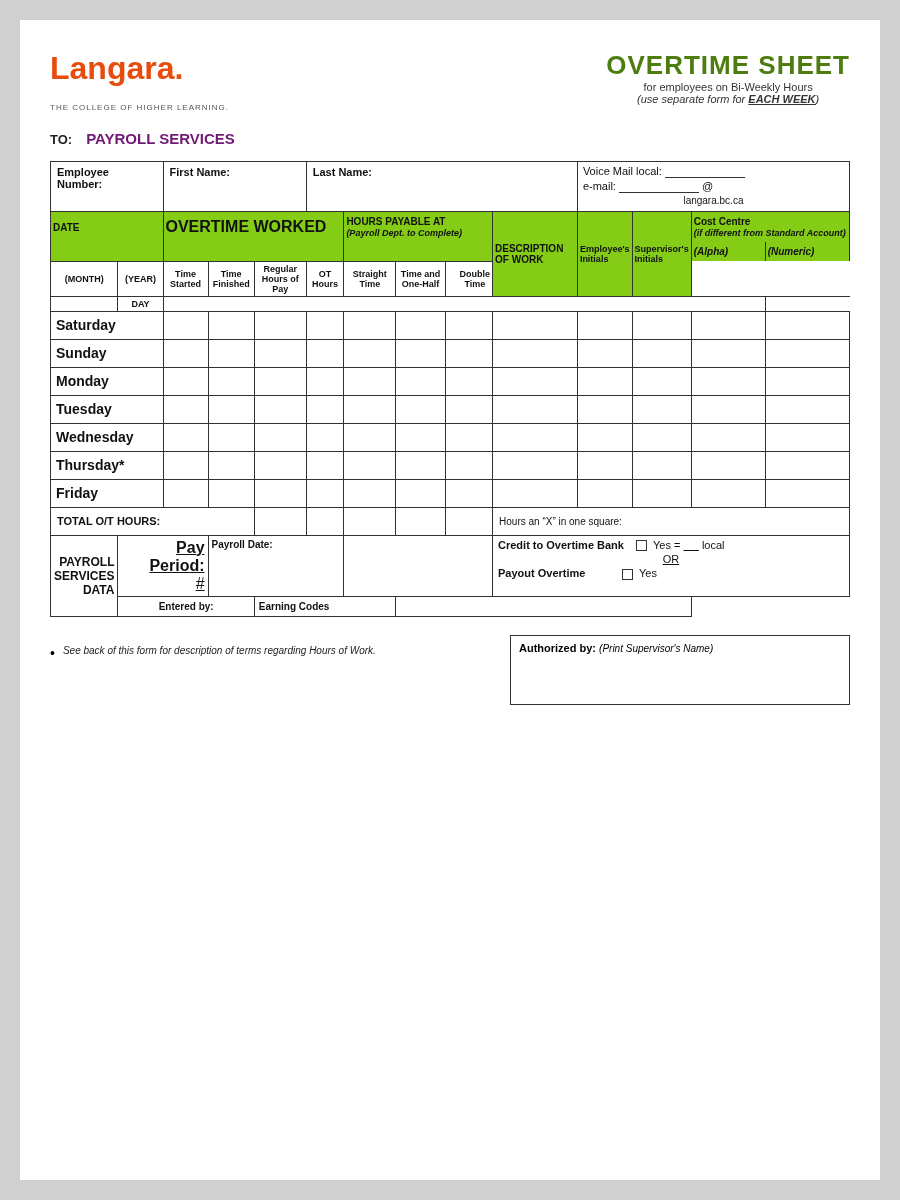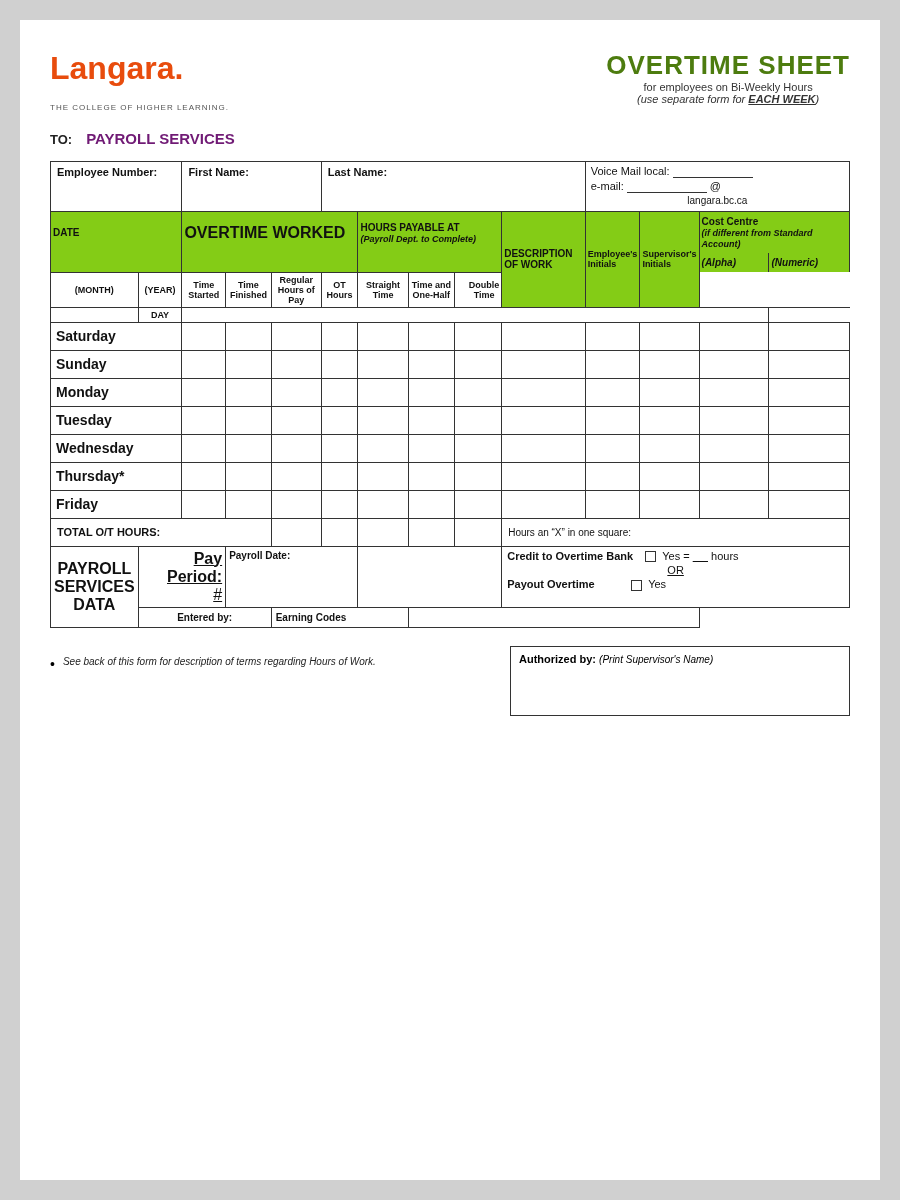--- a/index.html
+++ b/index.html
@@ -468,21 +468,21 @@
       <td></td>
       <td></td>
 
       <td colspan="5" style="text-align:left; padding-left:6px; font-size:10px; font-weight:normal;">
         <span>Hours an “X” in one square:</span>
       </td>
     </tr>
 
     <tr>
 
-      <td rowspan="2" colspan="1" style="font-weight:bold; font-size:16px; vertical-align:middle; text-align:center; padding:3px;">
+      <td rowspan="2" colspan="1" style="font-weight:bold; font-size:12px; vertical-align:middle; text-align:right; padding:3px;">
         <span>PAYROLL</span><br>
         <span>SERVICES</span><br>
         <span>DATA</span>
       </td>
 
       <td colspan="2" style="text-align:right; font-size:16px; vertical-align:top; padding:3px;text-decoration:underline;">
         <span style="font-weight:bold;">Pay Period:</span><br>
         <span>#</span>
       </td>
 
@@ -492,21 +492,21 @@
 
       <td colspan="3" style="border:1px solid #333;"></td>
 
       <td colspan="5" style="text-align:left; font-size:11px; padding:3px 5px; vertical-align:top;">
         <div>
           <span style="font-weight:bold;">Credit to Overtime Bank</span>
           &nbsp;&nbsp;
           <span class="checkbox-symbol"></span>
           <span>Yes =</span>
           <span style="text-decoration:underline;">&nbsp;&nbsp;&nbsp;&nbsp;&nbsp;</span>
-          <span>hours</span>
+          <span>local</span>
         </div>
         <div style="text-align:center; text-decoration:underline; margin: 2px 0;">
           <span>OR</span>
         </div>
         <div>
           <span style="font-weight:bold;">Payout Overtime</span>
           &nbsp;&nbsp;&nbsp;&nbsp;&nbsp;&nbsp;&nbsp;&nbsp;&nbsp;&nbsp;
           <span class="checkbox-symbol"></span>
           <span>Yes</span>
         </div>

